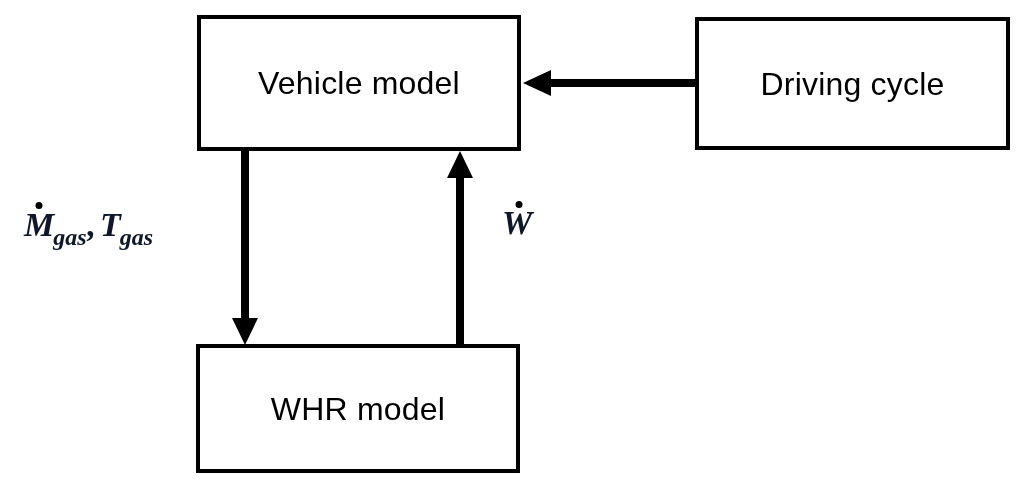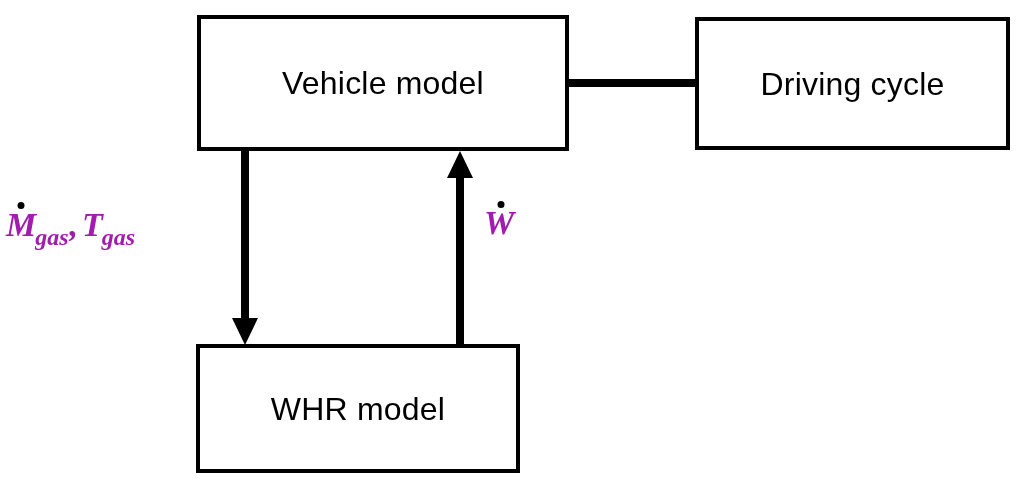--- a/index.html
+++ b/index.html
@@ -31,43 +31,44 @@
   }
   .box-label {
     font-family: "Liberation Sans", sans-serif;
     font-size: 32px;
     line-height: 1;
     color: #000000;
     white-space: nowrap;
     letter-spacing: 0.2px;
   }
 
-  #box-vehicle-model { left: 197px; top: 15px;  width: 372px; height: 136px; }
+  #box-vehicle-model { left: 197px; top: 15px;  width: 324px; height: 136px; }
   #box-driving-cycle { left: 695px; top: 17px;  width: 315px; height: 133px; justify-content: center; }
   #box-whr-model     { left: 196px; top: 344px; width: 324px; height: 129px; }
 
   
   #arrow-layer {
     position: absolute;
     left: 0; top: 0;
     width: 1024px;
     height: 484px;
     z-index: 2;
   }
 
   
   .math-label {
     position: absolute;
     font-family: "Liberation Serif", serif;
     font-weight: bold;
     font-style: italic;
-    color: #a21caf;
+    color: #0f172a;
     white-space: nowrap;
     z-index: 4;
     line-height: 1;
+    margin-left: 18px;
   }
   .math-main {
     font-size: 34px;
   }
   .math-sub {
     font-size: 24px;
     vertical-align: baseline;
     position: relative;
     top: 9px;
     left: -1px;

